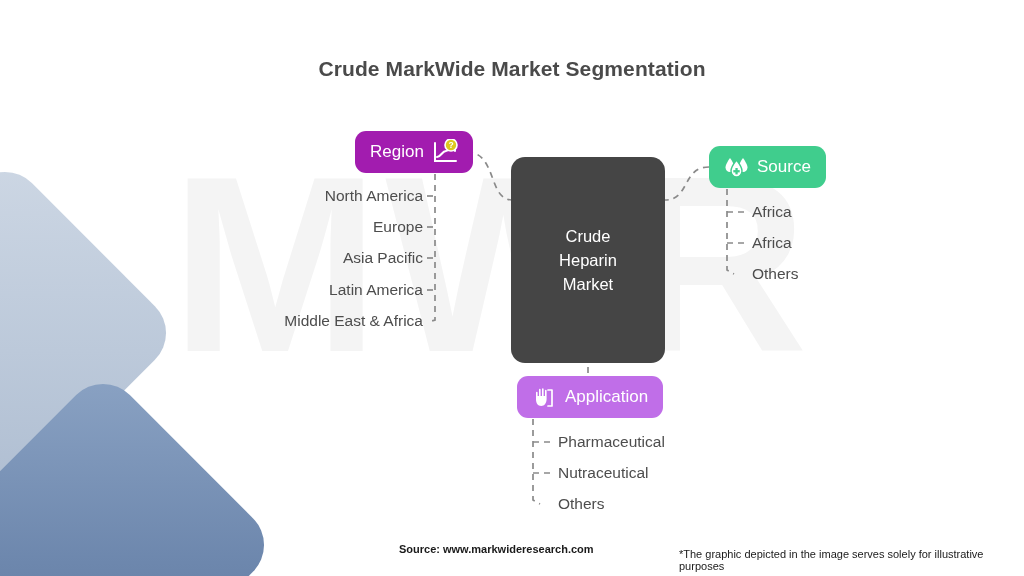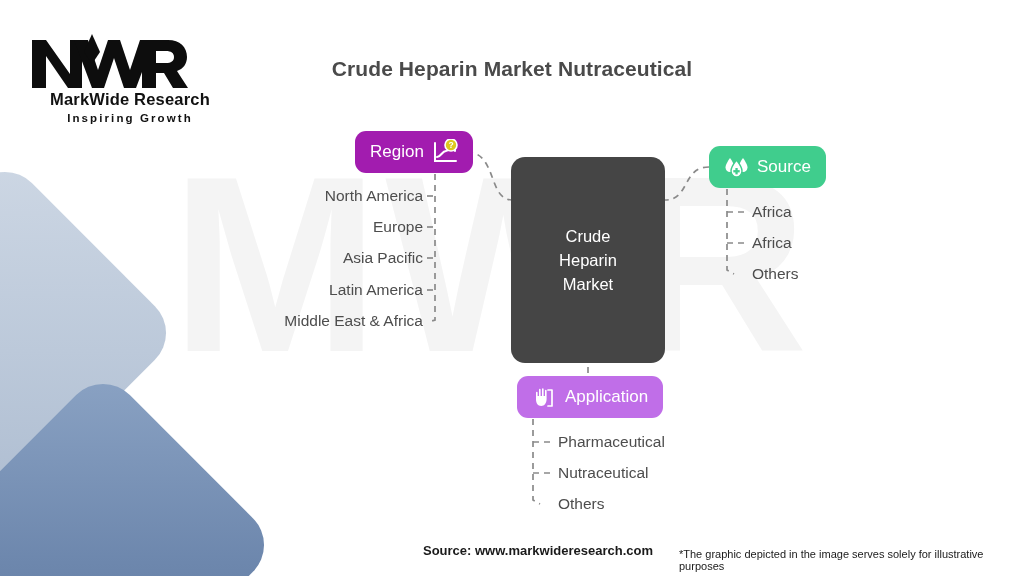--- a/index.html
+++ b/index.html
@@ -157,58 +157,45 @@
     stroke: #8a8a8a;
     stroke-width: 1.7;
     stroke-dasharray: 6 5;
   }
 
   
   .footer-source {
     position: absolute;
     left: 399px;
     top: 543px;
-    font-size: 13px;
+    font-size: 11px;
     font-weight: bold;
     color: #1a1a1a;
-    margin-left: 24px;
   }
   .footer-note {
     position: absolute;
     left: 679px;
     top: 548px;
     font-size: 11px;
     color: #1a1a1a;
   }
 </style>
 </head>
 <body>
 
 <div id="canvas">
 
   <div class="deco-layer">
     <div class="watermark">MWR</div>
     <div class="square-light"></div>
     <div class="square-dark"></div>
   </div>
 
-  <div class="logo">
-    <svg class="logo-mark" width="160" height="62" viewBox="0 0 160 62">
-      <g fill="#0d0d0d">
-        <path d="M2 58 L2 10 L16 10 L40 44 L40 10 L52 10 L52 58 L38 58 L16 26 L16 58 Z"></path>
-        <path d="M44 10 L58 10 L68 40 L78 10 L90 10 L100 40 L110 10 L124 10 L106 58 L94 58 L84 28 L74 58 L62 58 Z"></path>
-        <path d="M112 10 L138 10 C150 10 157 17 157 27 C157 34 153 39 147 41 L158 58 L143 58 L134 43 L126 43 L126 58 L112 58 Z M126 21 L126 33 L136 33 C141 33 144 31 144 27 C144 23 141 21 136 21 Z"></path>
-        <path d="M62 4 L70 22 L62 34 L54 22 Z"></path>
-      </g>
-    </svg>
-    <div class="logo-name">MarkWide Research</div>
-    <div class="logo-tag">Inspiring Growth</div>
-  </div>
-
-  <div class="chart-title">Crude Heparin Market Nutraceutical</div>
+
+  <div class="chart-title">Crude MarkWide Market Segmentation</div>
 
   <svg class="conn-svg">
 
     <path class="dash" d="M467,152 C497,152 488,200 512,200"></path>
 
     <path class="dash" d="M435,174 L435,320 L428,322"></path>
     <path class="dash" d="M427,196 L435,196"></path>
     <path class="dash" d="M427,227 L435,227"></path>
     <path class="dash" d="M427,258 L435,258"></path>
     <path class="dash" d="M427,290 L435,290"></path>

